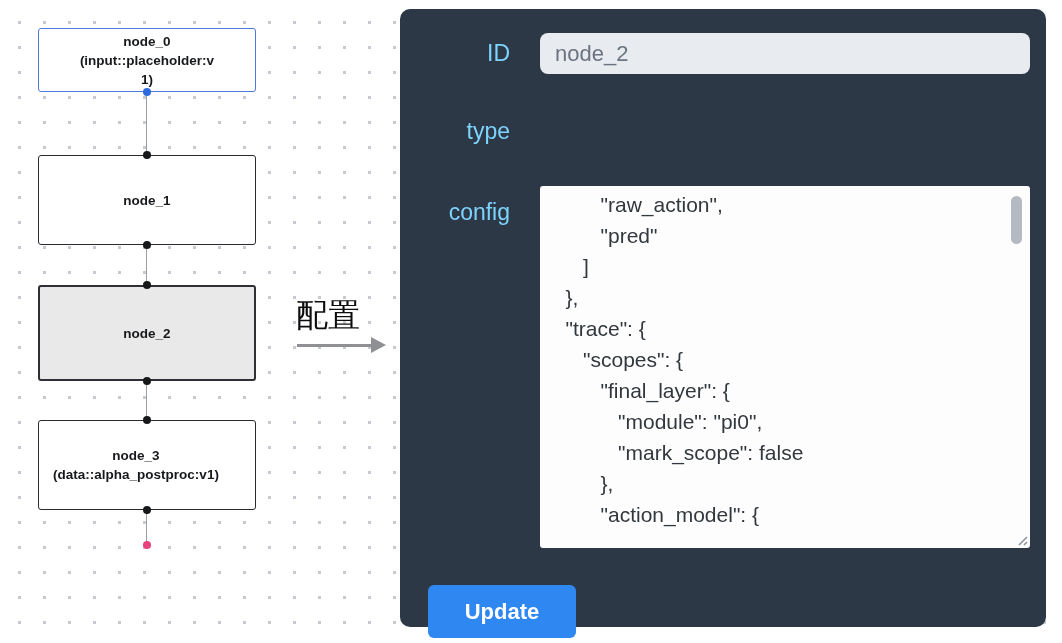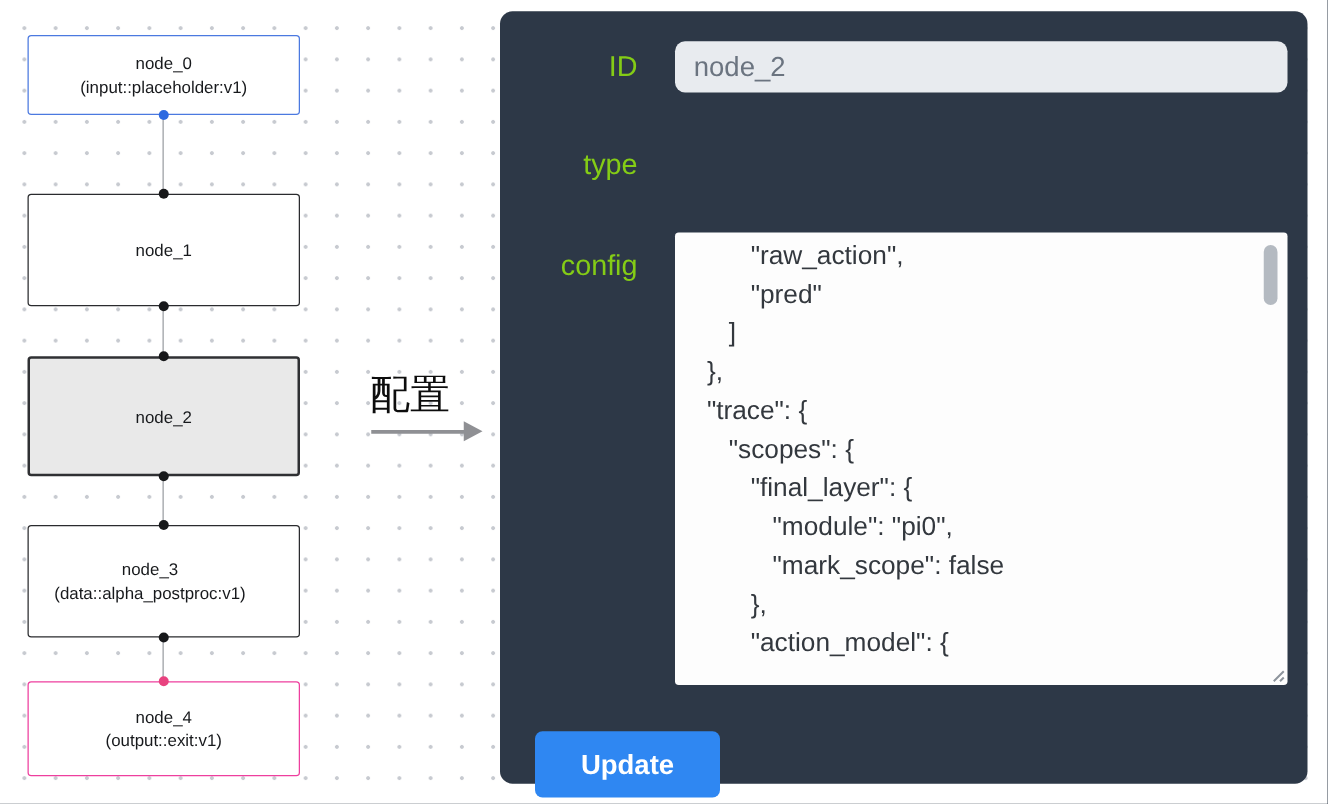--- a/index.html
+++ b/index.html
@@ -5,21 +5,21 @@
   html,body{margin:0;padding:0;}
   body{
     width:1062px;height:643px;position:relative;overflow:hidden;
     background-color:#ffffff;
     background-image:radial-gradient(circle,#c7cad0 1.5px,transparent 1.7px);
     background-size:25px 25px;background-position:7px 10px;
     font-family:"Liberation Sans",sans-serif;
   }
 
   
-  .canvas{position:absolute;left:0;top:0;width:300px;height:542px;}
+  .canvas{position:absolute;left:16px;top:0;width:300px;height:542px;font-weight:bold;}
   .node{
     position:absolute;left:22px;width:218px;box-sizing:border-box;
     background:#ffffff;border:1px solid #2a2b2e;border-radius:3px;
     display:flex;flex-direction:column;align-items:center;justify-content:center;
     text-align:center;font-size:13.5px;line-height:19px;color:#17191c;
     padding:4px 36px;
   }
   .node .sub{word-break:break-all;}
   .node0{top:28px;height:64px;border-color:#4b79e0;}
   .node1{top:155px;height:90px;text-align:right;}
@@ -46,21 +46,21 @@
     border-left:15px solid #8f9094;border-top:8.5px solid transparent;border-bottom:8.5px solid transparent;
   }
 
   
   .panel{
     position:absolute;left:400px;top:9px;width:646px;height:618px;
     background:#2d3847;border-radius:10px;
   }
   .f-label{
     position:absolute;left:18px;width:92px;text-align:right;
-    color:#84cc16;font-size:23px;
+    color:#7dd3fc;font-size:23px;
   }
   .lbl-id{top:31px;} .lbl-type{top:109px;} .lbl-config{top:190px;}
   .f-input{
     position:absolute;left:140px;width:490px;height:41px;box-sizing:border-box;
     background:#e8ebef;border:none;border-radius:8px;outline:none;
     color:#6b7480;font-size:22px;padding:0 15px;
     font-family:"Liberation Sans",sans-serif;
   }
   .in-id{top:24px;} .in-type{top:102px;}
 
@@ -104,24 +104,20 @@
 
   <div class="node node2">
     <div>node_2</div>
   </div>
 
   <div class="node node3">
     <div>node_3</div>
     <div class="sub">(data::alpha_postproc:v1)</div>
   </div>
 
-  <div class="node node4">
-    <div>node_4</div>
-    <div class="sub">(output::exit:v1)</div>
-  </div>
 
   <div class="edge edge1"></div>
   <div class="edge edge2"></div>
   <div class="edge edge3"></div>
   <div class="edge edge4"></div>
 
   <div class="port p0b"></div>
   <div class="port p1t"></div>
   <div class="port p1b"></div>
   <div class="port p2t"></div>

